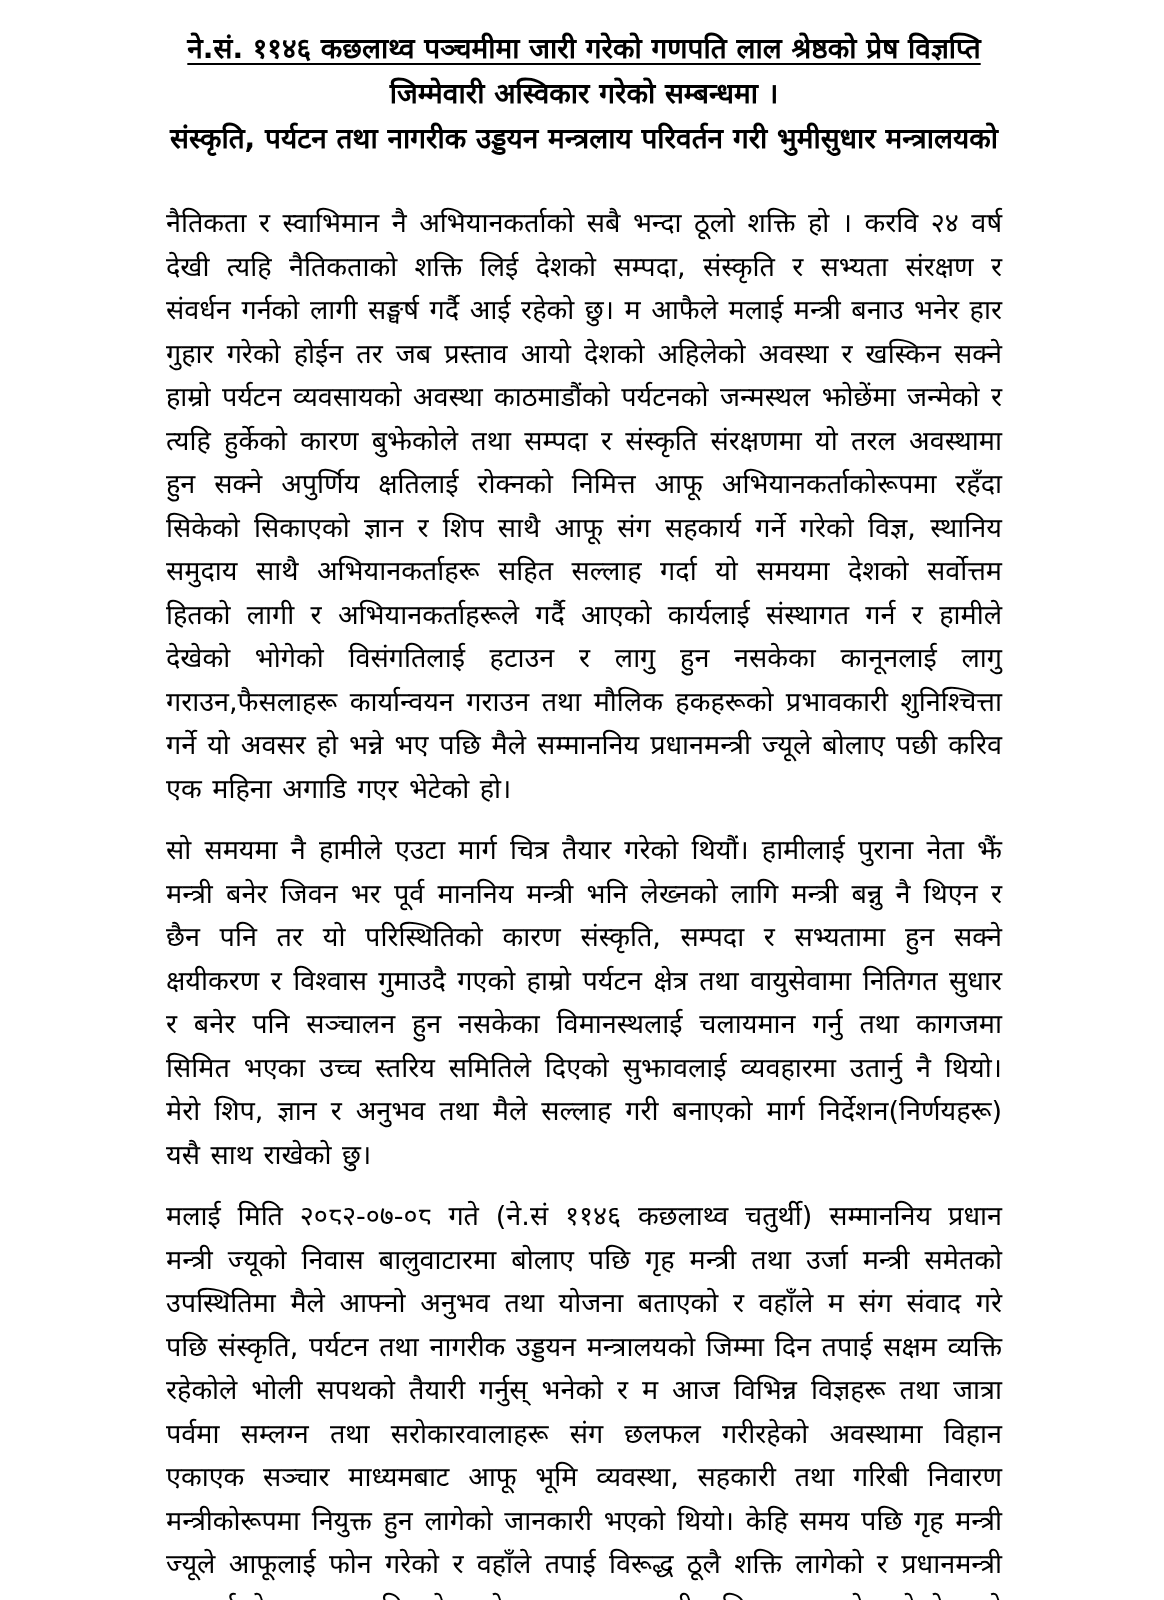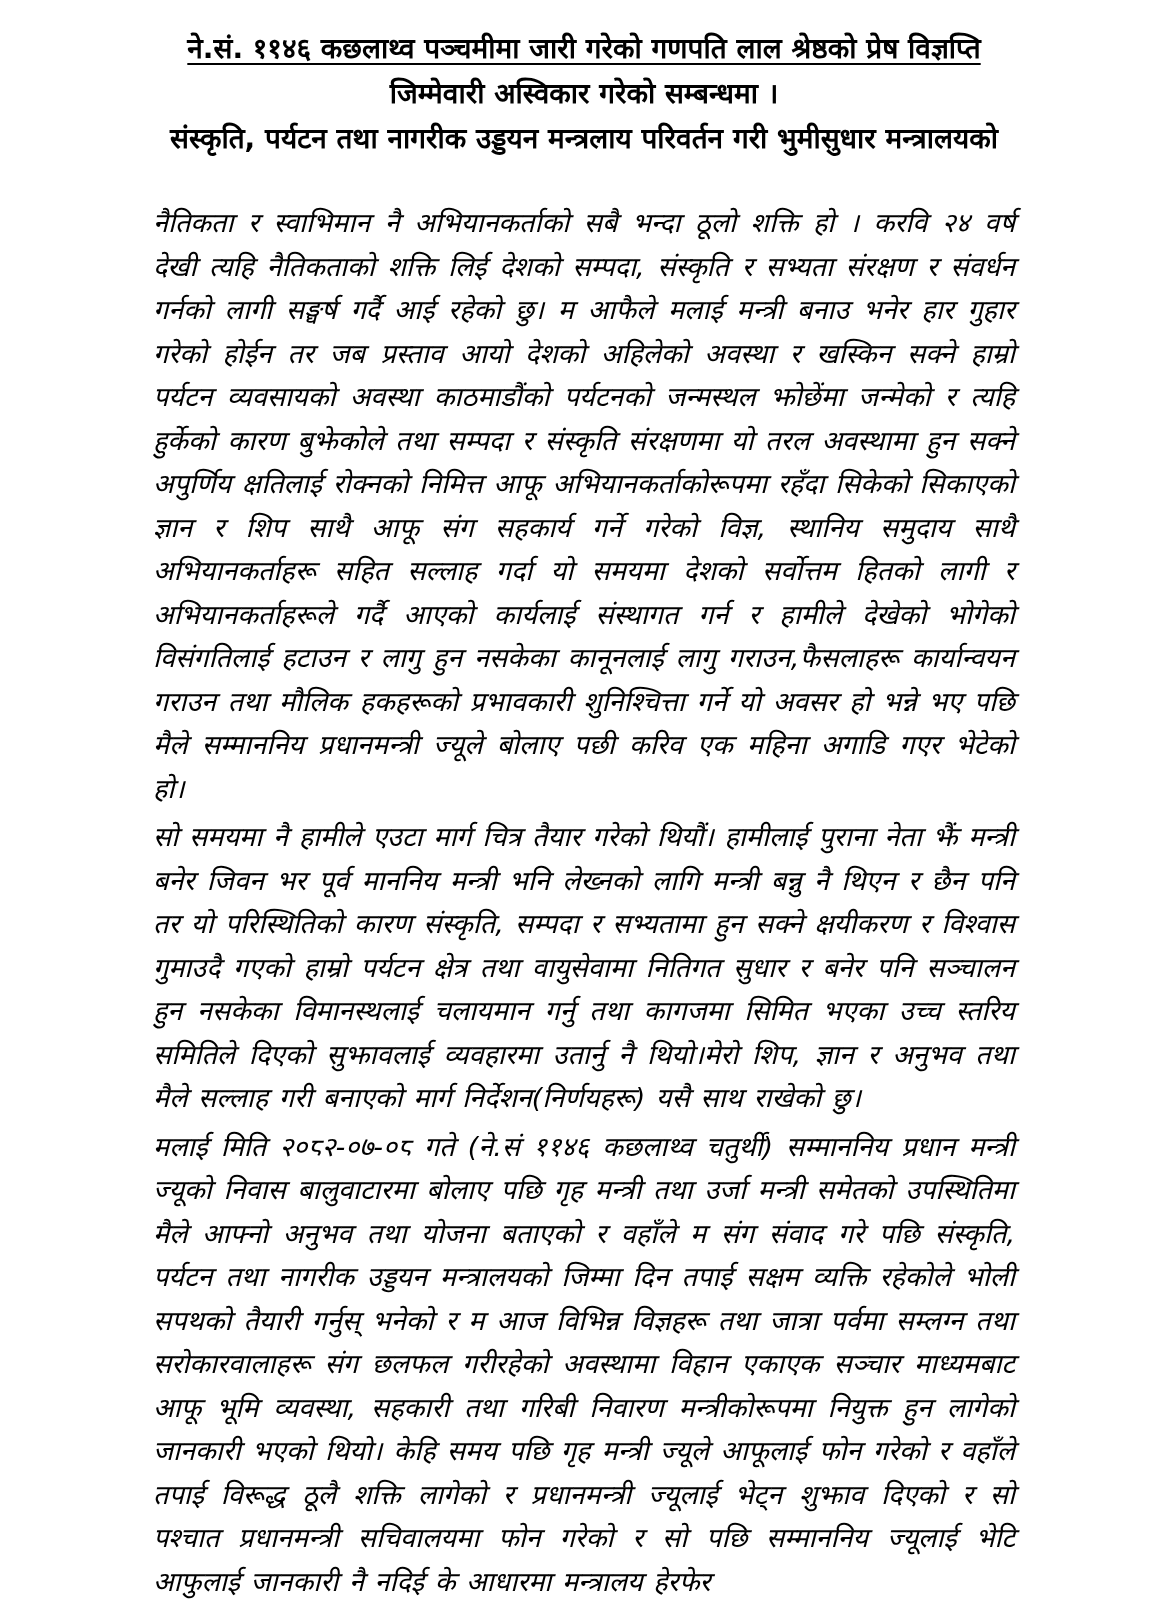--- a/index.html
+++ b/index.html
@@ -33,25 +33,24 @@
   }
   .title-line.underlined {
     text-decoration: underline;
     text-underline-offset: 5px;
   }
   .doc-body {
     font-size: 27px;
     line-height: 43.5px;
   }
   .para {
-    margin: 5px;
+    margin: 18px;
     text-align: justify;
     text-justify: inter-word;
     word-spacing: 2px;
-    font-style: italic;
   }
 </style>
 </head>
 <body>
 
 <div class="page">
 
   <header class="doc-header">
     <h1 class="title-line underlined">ने.सं. ११४६ कछलाथ्व पञ्चमीमा जारी गरेको गणपति लाल श्रेष्ठको प्रेष विज्ञप्ति</h1>
     <h2 class="title-line">जिम्मेवारी अस्विकार गरेको सम्बन्धमा ।</h2>

